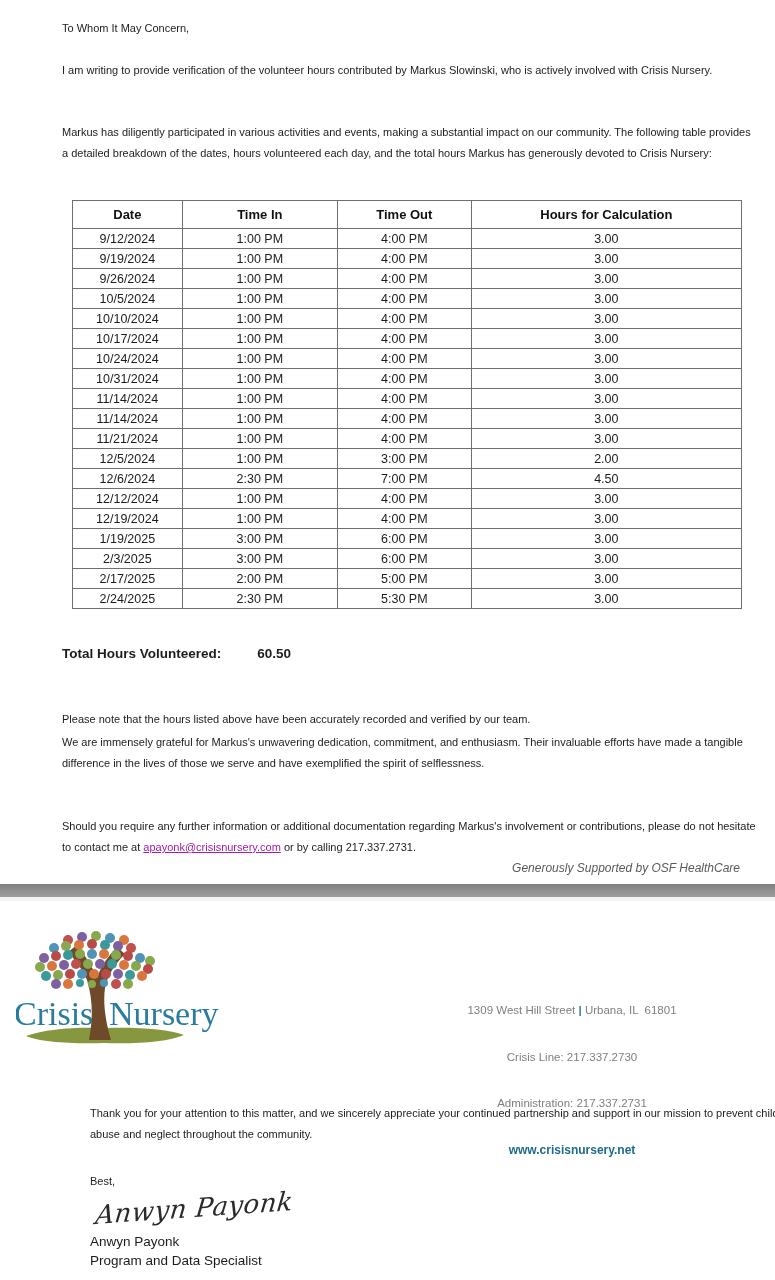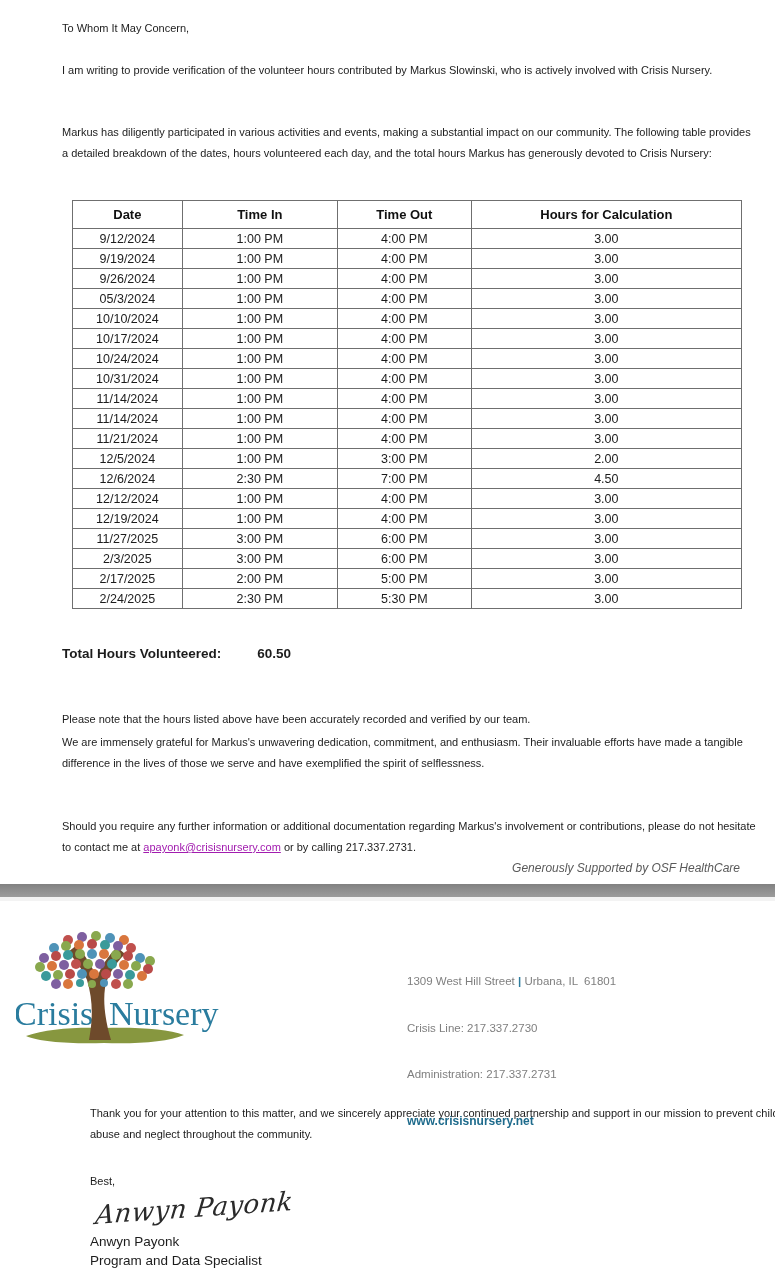--- a/index.html
+++ b/index.html
@@ -46,21 +46,21 @@
 
   #divider-bar {
     left: 0; top: 884px; width: 775px; height: 13px;
     background: linear-gradient(180deg, #818181 0%, #8e8e8e 45%, #9c9c9c 100%);
   }
   #divider-shadow { left: 0; top: 897px; width: 775px; height: 4px; background: #f3f3f3; }
 
   #logo { left: 16px; top: 930px; width: 210px; height: 128px; }
 
   #contact-block {
-    top: 943px; right: 38px; width: 330px; text-align: left;
+    top: 972px; right: 38px; width: 330px; text-align: center;
     font-size: 11.5px; line-height: 15.5px; color: #7f7f7f; white-space: pre-wrap;
   }
   #contact-block .pipe { color: #2d7c9e; font-weight: bold; }
   #contact-block .website { color: #1e6b8c; font-weight: bold; font-size: 12px; }
 
   #closing-block { left: 62px; top: 1103px; width: 692px; margin-left: 28px; }
   #closing-block .thanks { margin-bottom: 26px; }
   .signature {
     display: inline-block; font-family: "DejaVu Serif", serif; font-style: italic;
     font-size: 26px; color: #2a2a2a; letter-spacing: 0.5px;
@@ -108,21 +108,21 @@
           <td>4:00 PM</td>
           <td>3.00</td>
         </tr>
         <tr>
           <td>9/26/2024</td>
           <td>1:00 PM</td>
           <td>4:00 PM</td>
           <td>3.00</td>
         </tr>
         <tr>
-          <td>05/3/2024</td>
+          <td>10/5/2024</td>
           <td>1:00 PM</td>
           <td>4:00 PM</td>
           <td>3.00</td>
         </tr>
         <tr>
           <td>10/10/2024</td>
           <td>1:00 PM</td>
           <td>4:00 PM</td>
           <td>3.00</td>
         </tr>
@@ -180,21 +180,21 @@
           <td>4:00 PM</td>
           <td>3.00</td>
         </tr>
         <tr>
           <td>12/19/2024</td>
           <td>1:00 PM</td>
           <td>4:00 PM</td>
           <td>3.00</td>
         </tr>
         <tr>
-          <td>11/27/2025</td>
+          <td>1/19/2025</td>
           <td>3:00 PM</td>
           <td>6:00 PM</td>
           <td>3.00</td>
         </tr>
         <tr>
           <td>2/3/2025</td>
           <td>3:00 PM</td>
           <td>6:00 PM</td>
           <td>3.00</td>
         </tr>

